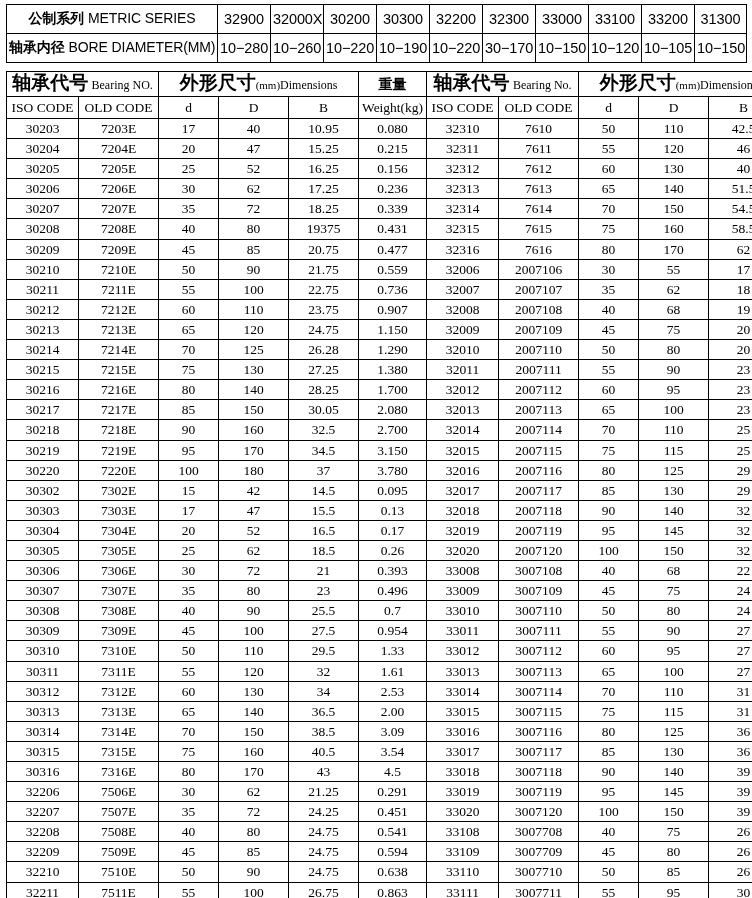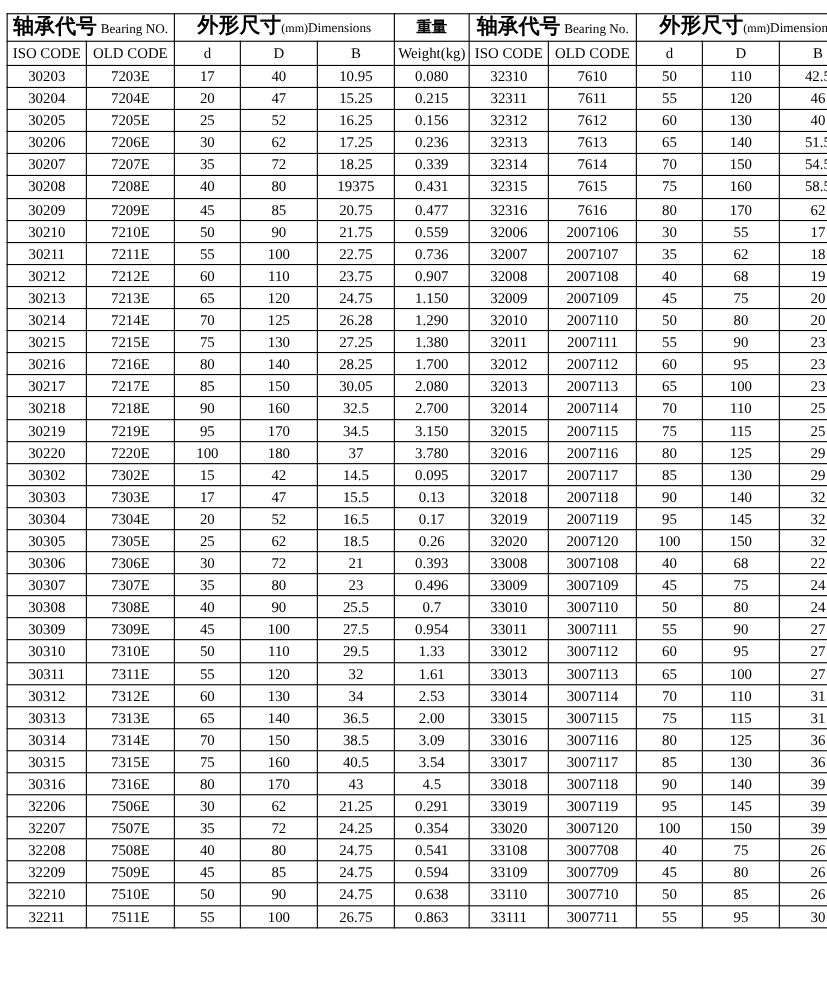--- a/index.html
+++ b/index.html
@@ -133,20 +133,46 @@
         <col style="width:53px">
       <col style="width:53px">
         <col style="width:53px">
         <col style="width:53px">
       <col style="width:53px">
         <col style="width:53px">
         <col style="width:53px">
       <col style="width:52px">
     </colgroup>
     <tbody>
+      <tr>
+        <td class="series-label"><span class="zh">公制系列</span> <span class="en">METRIC SERIES</span></td>
+        <td>32900</td>
+        <td>32000X</td>
+        <td>30200</td>
+        <td>30300</td>
+        <td>32200</td>
+        <td>32300</td>
+        <td>33000</td>
+        <td>33100</td>
+        <td>33200</td>
+        <td>31300</td>
+      </tr>
+      <tr>
+        <td class="series-label"><span class="zh">轴承内径</span> <span class="en">BORE DIAMETER(MM)</span></td>
+        <td>10−280</td>
+        <td>10−260</td>
+        <td>10−220</td>
+        <td>10−190</td>
+        <td>10−220</td>
+        <td>30−170</td>
+        <td>10−150</td>
+        <td>10−120</td>
+        <td>10−105</td>
+        <td>10−150</td>
+      </tr>
     </tbody>
   </table>
 
   <table class="main-table">
     <colgroup>
       <col style="width:72px">
         <col style="width:80px">
       <col style="width:60px">
         <col style="width:70px">
         <col style="width:70px">
@@ -624,21 +650,21 @@
           <td>95</td>
           <td>145</td>
           <td>39</td>
         </tr>
         <tr>
           <td>32207</td>
           <td>7507E</td>
           <td>35</td>
           <td>72</td>
           <td>24.25</td>
-          <td>0.354</td>
+          <td>0.451</td>
           <td class="vsep">33020</td>
           <td>3007120</td>
           <td>100</td>
           <td>150</td>
           <td>39</td>
         </tr>
         <tr>
           <td>32208</td>
           <td>7508E</td>
           <td>40</td>

